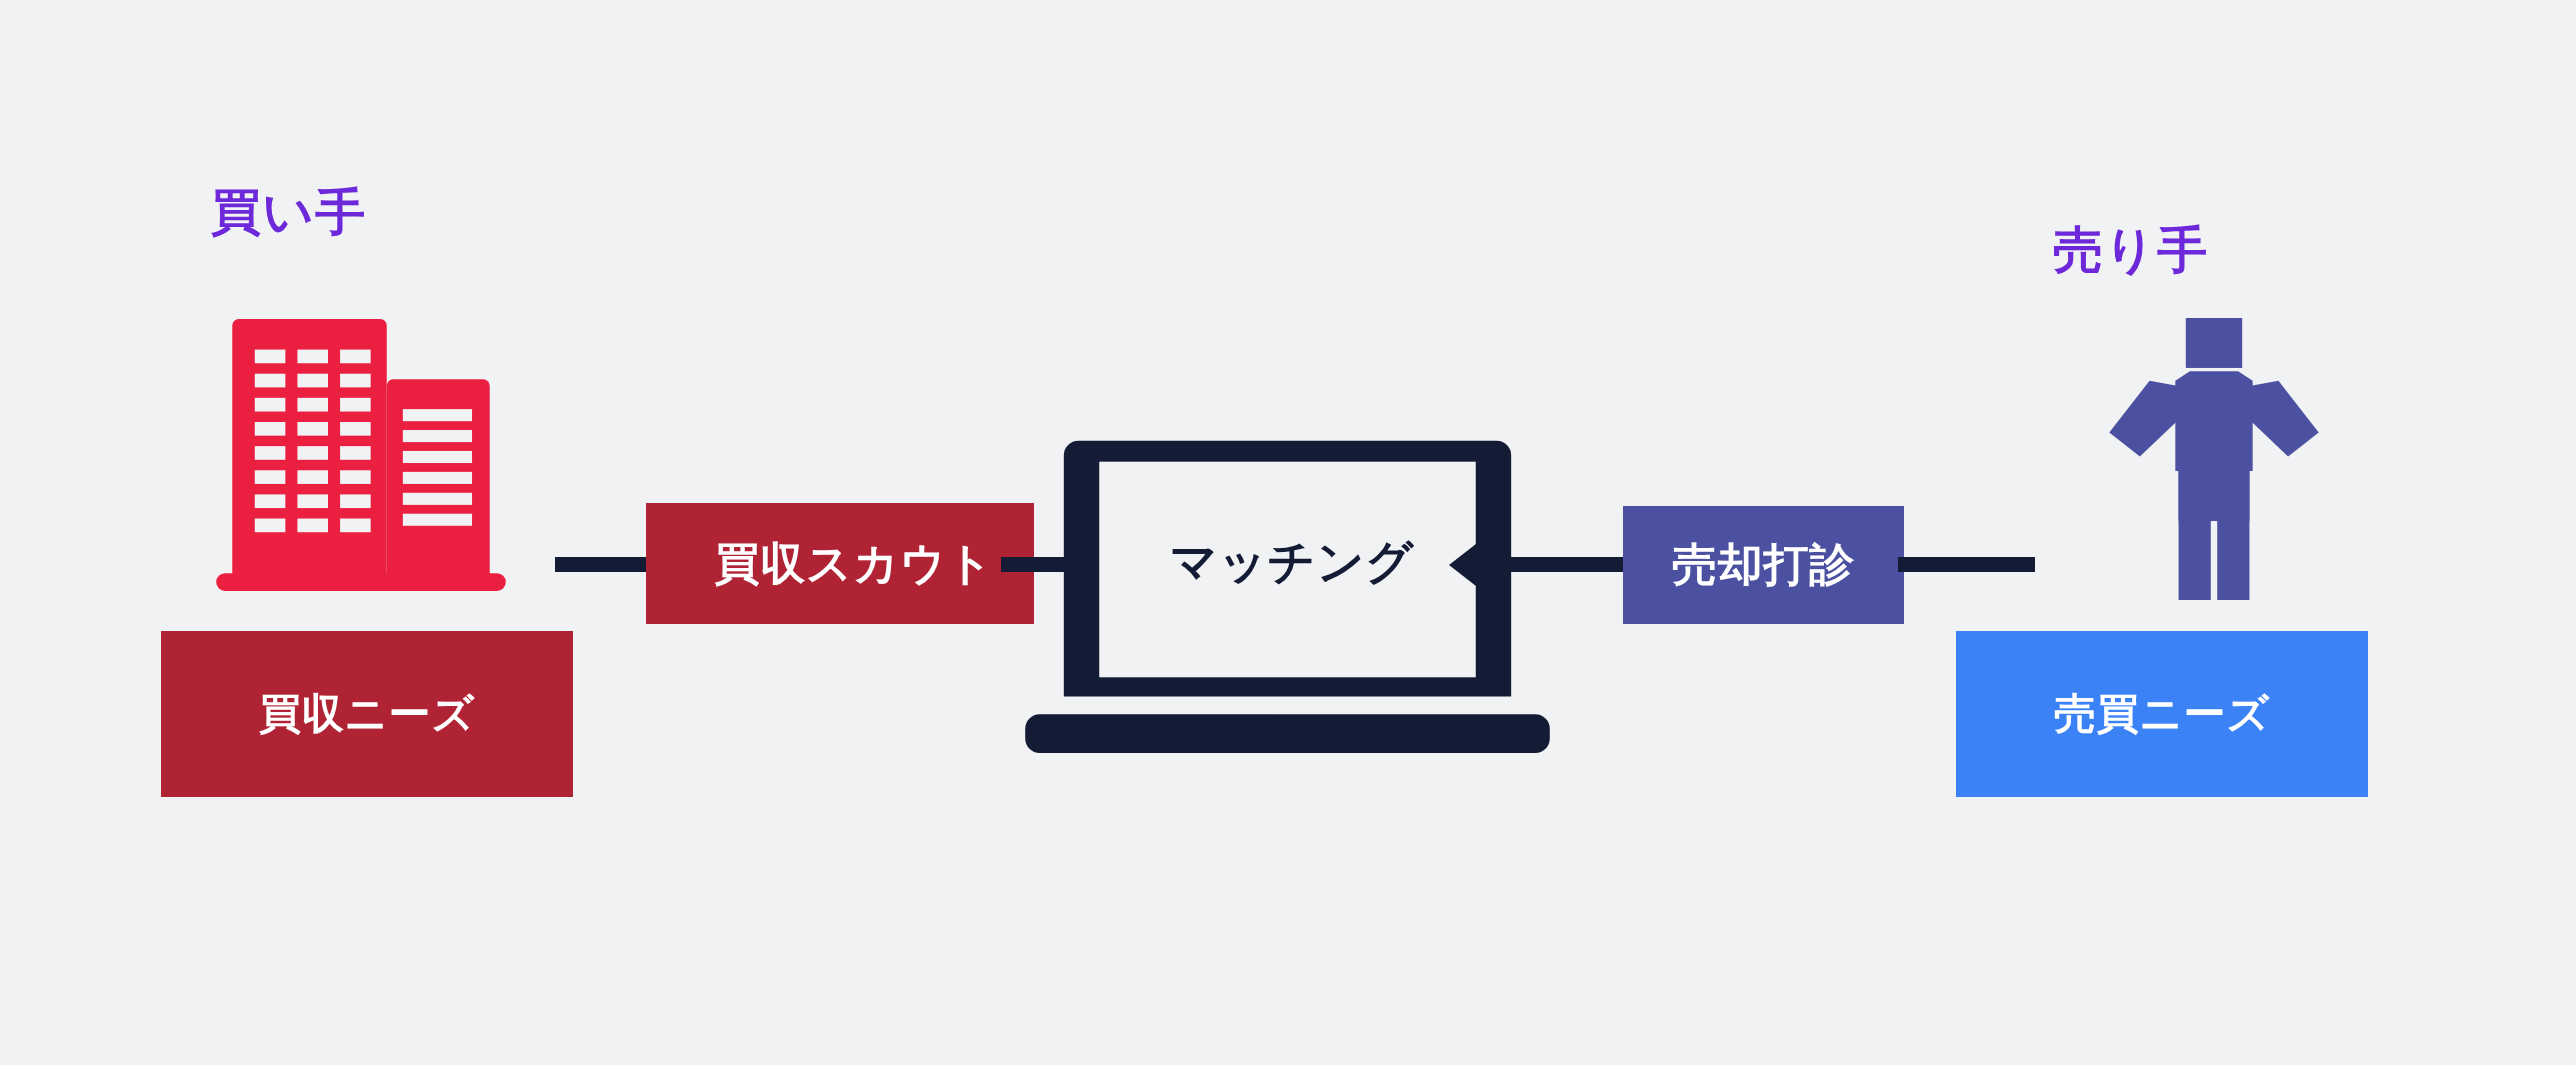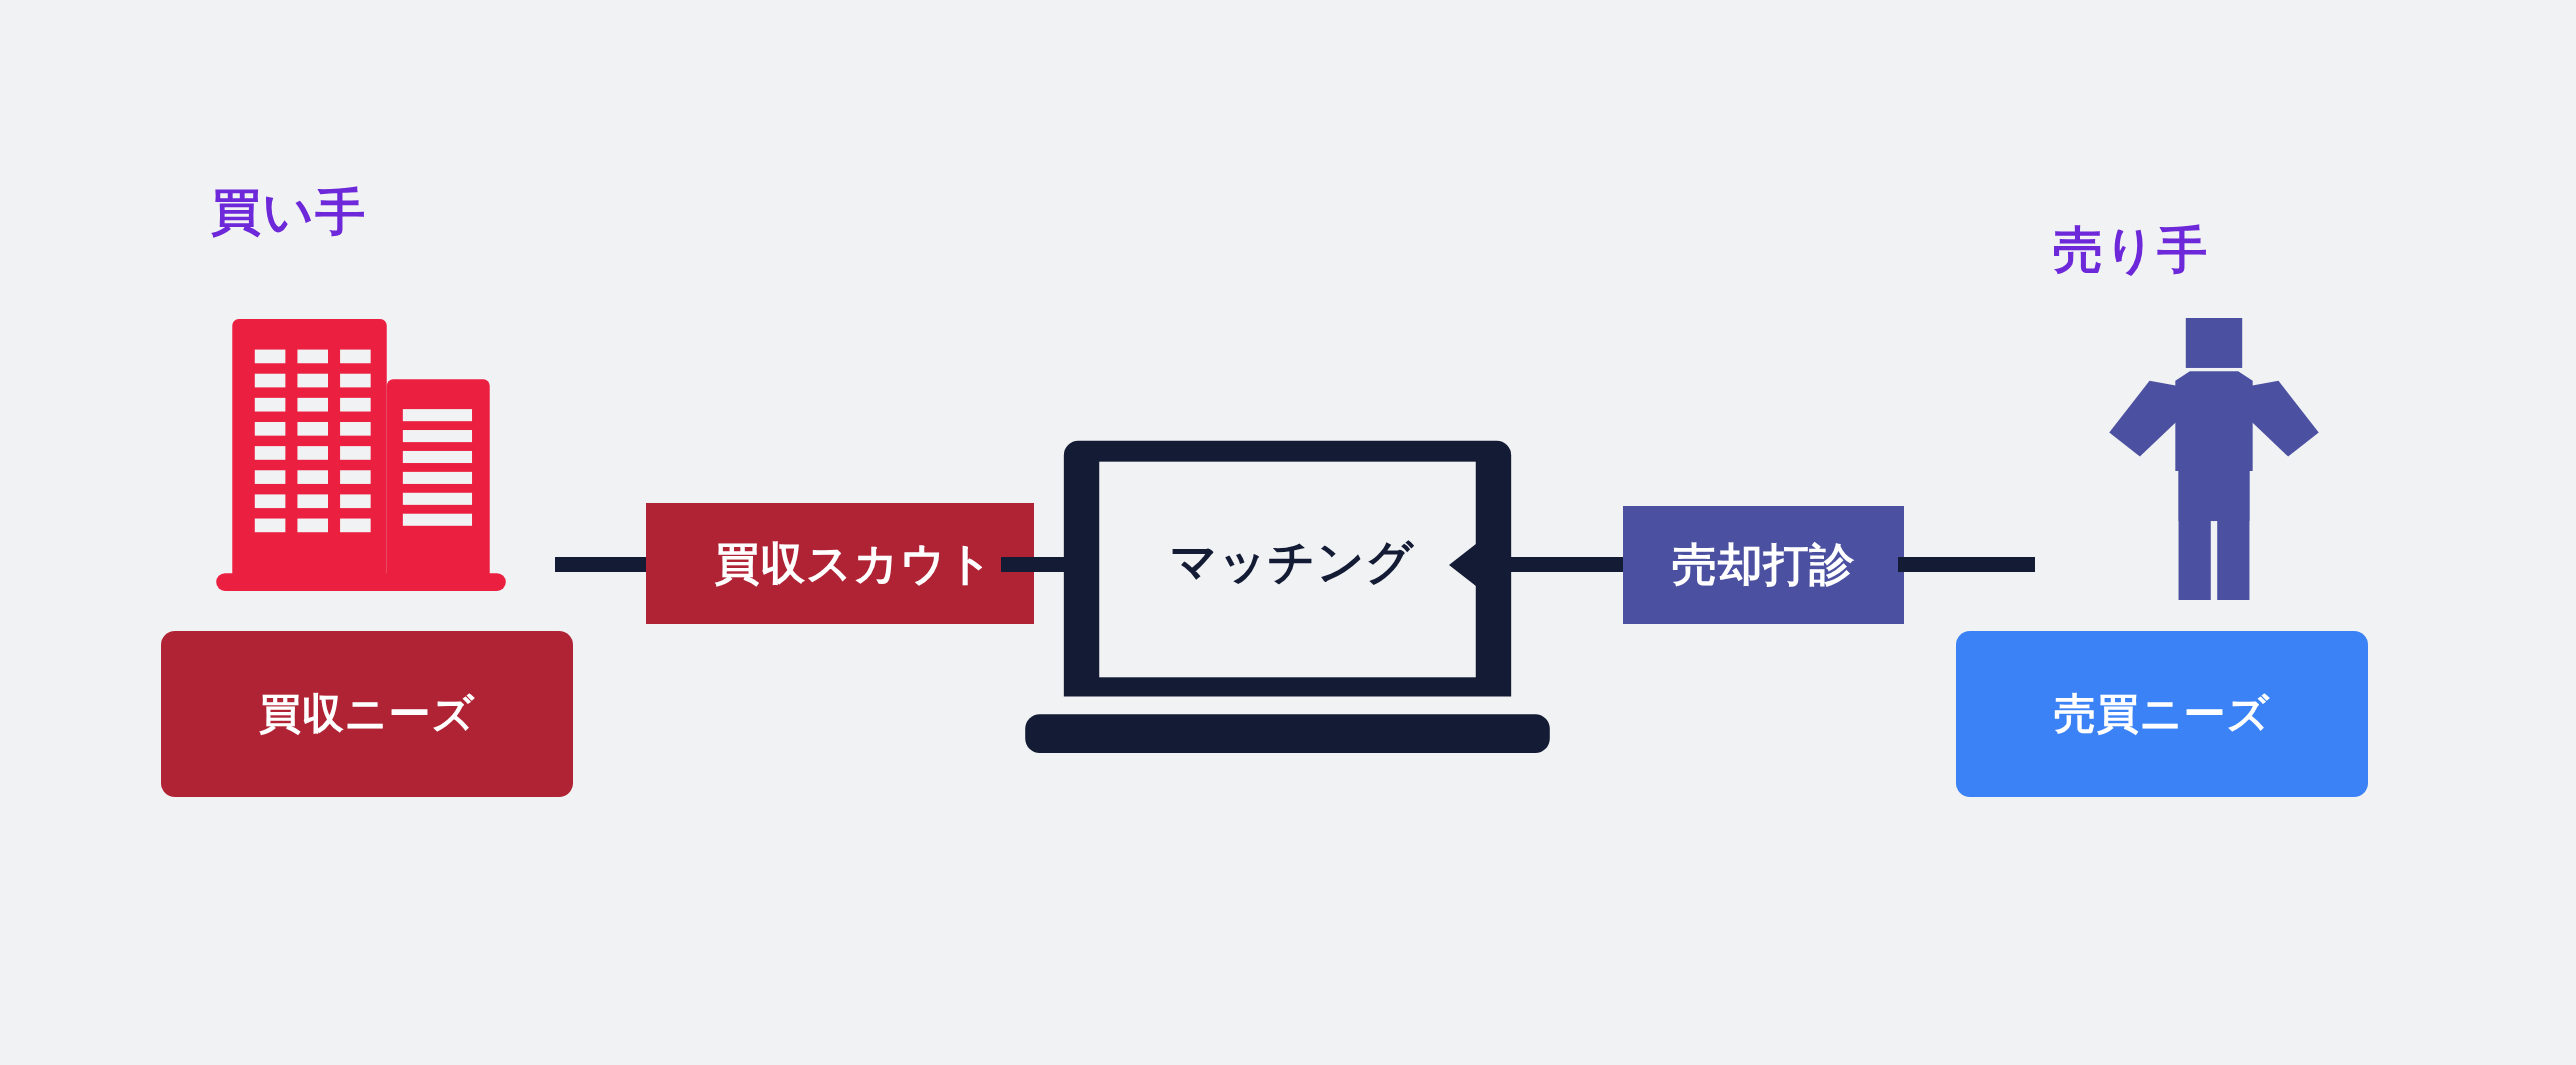--- a/index.html
+++ b/index.html
@@ -81,21 +81,20 @@
     display: flex;
     align-items: center;
     justify-content: center;
     color: #FFFFFF;
     font-size: 42px;
     font-weight: bold;
     letter-spacing: 0.8px;
     white-space: nowrap;
     width: 412px;
     height: 166px;
-    border-radius: 14px;
   }
   #needs-buy  { left: 161px;  top: 631px; background: #B02334; }
   #needs-sell { left: 1956px; top: 631px; background: #3b82f6; }
 
   
   #building-icon {
     position: absolute;
     left: 216px;
     top: 319px;
     width: 290px;

